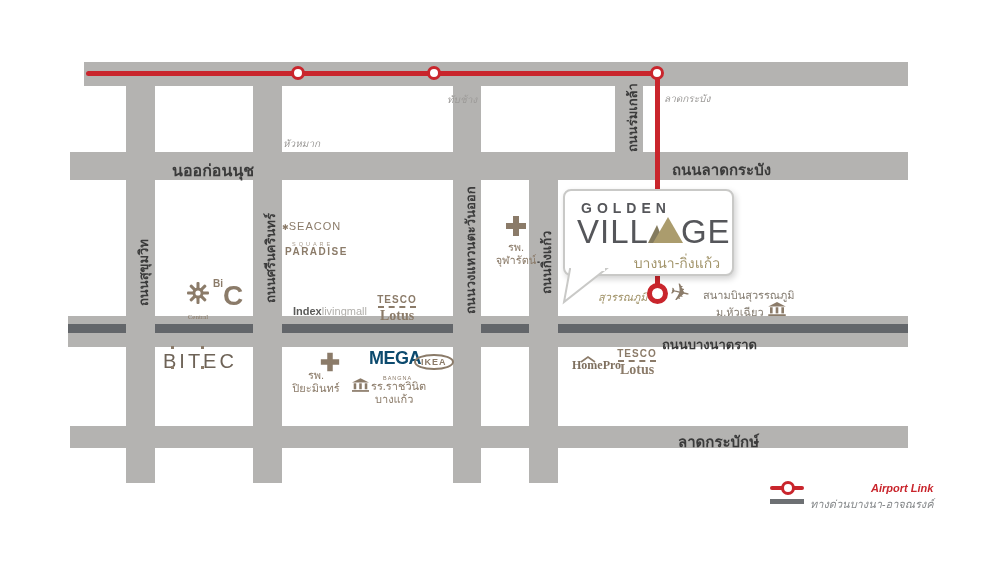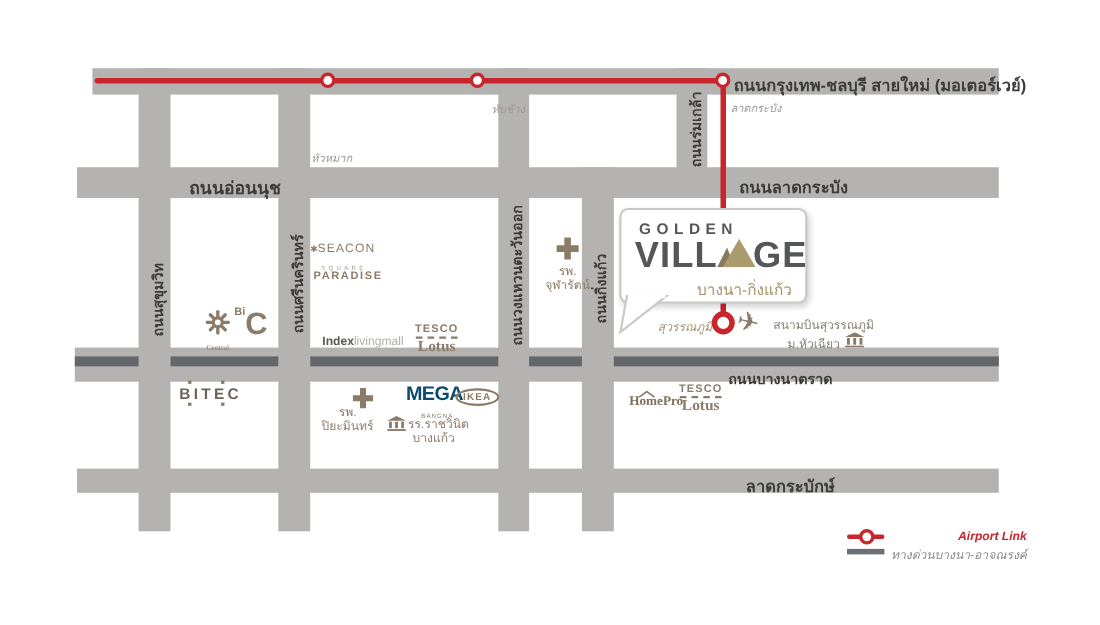--- a/index.html
+++ b/index.html
@@ -19,21 +19,21 @@
   .lm{position:absolute;color:#8b7b69;z-index:2;}
   .cross{position:absolute;z-index:2;}
   .cross svg{display:block;}
   .callout{position:absolute;left:563px;top:189px;width:167px;height:83px;background:#fff;
            border:2px solid #c9c9c7;border-radius:8px;z-index:6;
            box-shadow:2px 3px 6px rgba(0,0,0,0.18);}
   .tail{position:absolute;left:560px;top:268px;z-index:7;}
   .brand-top{position:absolute;left:16px;top:9px;font-size:14px;letter-spacing:5px;
              color:#55565a;font-weight:700;}
   .brand-main{position:absolute;left:12px;top:24px;font-size:33px;letter-spacing:1px;
-              color:#55565a;font-weight:700;display:flex;align-items:flex-start;line-height:1;}
+              color:#55565a;font-weight:400;display:flex;align-items:flex-start;line-height:1;}
   .brand-sub{position:absolute;right:12px;top:61px;font-size:14px;color:#a2946a;}
   .legend-text-red{position:absolute;color:#c9252c;font-style:italic;font-weight:bold;font-size:11px;}
   .legend-text-gray{position:absolute;color:#86898b;font-style:italic;font-size:11px;}
   .tesco{text-align:center;line-height:1;}
   .tesco .t1{font-size:10px;font-weight:bold;letter-spacing:1px;display:block;}
   .tesco .t2{display:block;border-top:2px dashed #8b7b69;margin:1px 2px;}
   .tesco .t3{font-size:14px;font-weight:bold;font-family:"Liberation Serif",serif;display:block;}
   .dot{position:absolute;width:3px;height:3px;background:#8b7b69;}
   .oval{display:inline-block;border:2px solid #8b7b69;border-radius:50%;
         font-size:9px;font-weight:bold;letter-spacing:1px;padding:1px 5px;}
@@ -56,22 +56,21 @@
   <div class="road" style="left:529px;top:152px;width:29px;height:331px;"></div>
   <div class="road" style="left:615px;top:62px;width:28px;height:118px;"></div>
 
   <div class="redline" style="left:86px;top:71px;width:572px;height:5px;"></div>
   <div class="redline" style="left:655px;top:73px;width:5px;height:213px;border-radius:0;"></div>
   <div class="station" style="left:291px;top:66px;"></div>
   <div class="station" style="left:427px;top:66px;"></div>
   <div class="station" style="left:650px;top:66px;"></div>
   <div class="terminal" style="left:647px;top:283px;"></div>
 
-  <div class="bandlabel" style="left:667px;top:66px;">ถนนกรุงเทพ-ชลบุรี สายใหม่ (มอเตอร์เวย์)</div>
-  <div class="bandlabel" style="left:172px;top:158px;font-size:16px;">ถนนอ่อนนุช</div>
+  <div class="bandlabel" style="left:172px;top:158px;font-size:16px;">นออก่อนนุช</div>
   <div class="bandlabel" style="left:672px;top:158px;font-size:15px;">ถนนลาดกระบัง</div>
   <div class="bandlabel" style="left:662px;top:334px;font-size:13px;">ถนนบางนาตราด</div>
   <div class="bandlabel" style="left:678px;top:430px;font-size:15px;">ลาดกระบักษ์</div>
 
   <div class="vlabel" style="left:133px;top:235px;height:76px;">ถนนสุขุมวิท</div>
   <div class="vlabel" style="left:260px;top:205px;height:106px;">ถนนศรีนครินทร์</div>
   <div class="vlabel" style="left:460px;top:165px;height:170px;">ถนนวงแหวนตะวันออก</div>
   <div class="vlabel" style="left:536px;top:218px;height:88px;">ถนนกิ่งแก้ว</div>
   <div class="vlabel" style="left:622px;top:86px;height:66px;">ถนนร่มเกล้า</div>
 
@@ -152,21 +151,21 @@
       <polygon points="10,0 20,5 0,5"></polygon>
           <rect x="2" y="6" width="3" height="7"></rect>
       <rect x="8.5" y="6" width="3" height="7"></rect>
           <rect x="15" y="6" width="3" height="7"></rect>
       <rect x="0" y="14" width="20" height="2"></rect>
         </g>
       </svg>
   </span>
 
   <div class="lm" style="left:163px;top:350px;">
-    <span style="font-size:14px;font-weight:bold;letter-spacing:3px;color:#6e6357;">BITEC</span>
+    <span style="font-size:20px;font-weight:normal;letter-spacing:3px;color:#6e6357;">BITEC</span>
     <span class="dot" style="left:8px;top:-4px;"></span>
     <span class="dot" style="left:38px;top:-4px;"></span>
     <span class="dot" style="left:8px;top:16px;"></span>
     <span class="dot" style="left:38px;top:16px;"></span>
   </div>
 
   <div class="cross" style="left:319px;top:351px;">
     <svg width="22" height="22" viewBox="0 0 24 24">
         <path fill="#8b7b69" d="M9 2h6v7h7v6h-7v7H9v-7H2V9h7z"></path>
       </svg>

